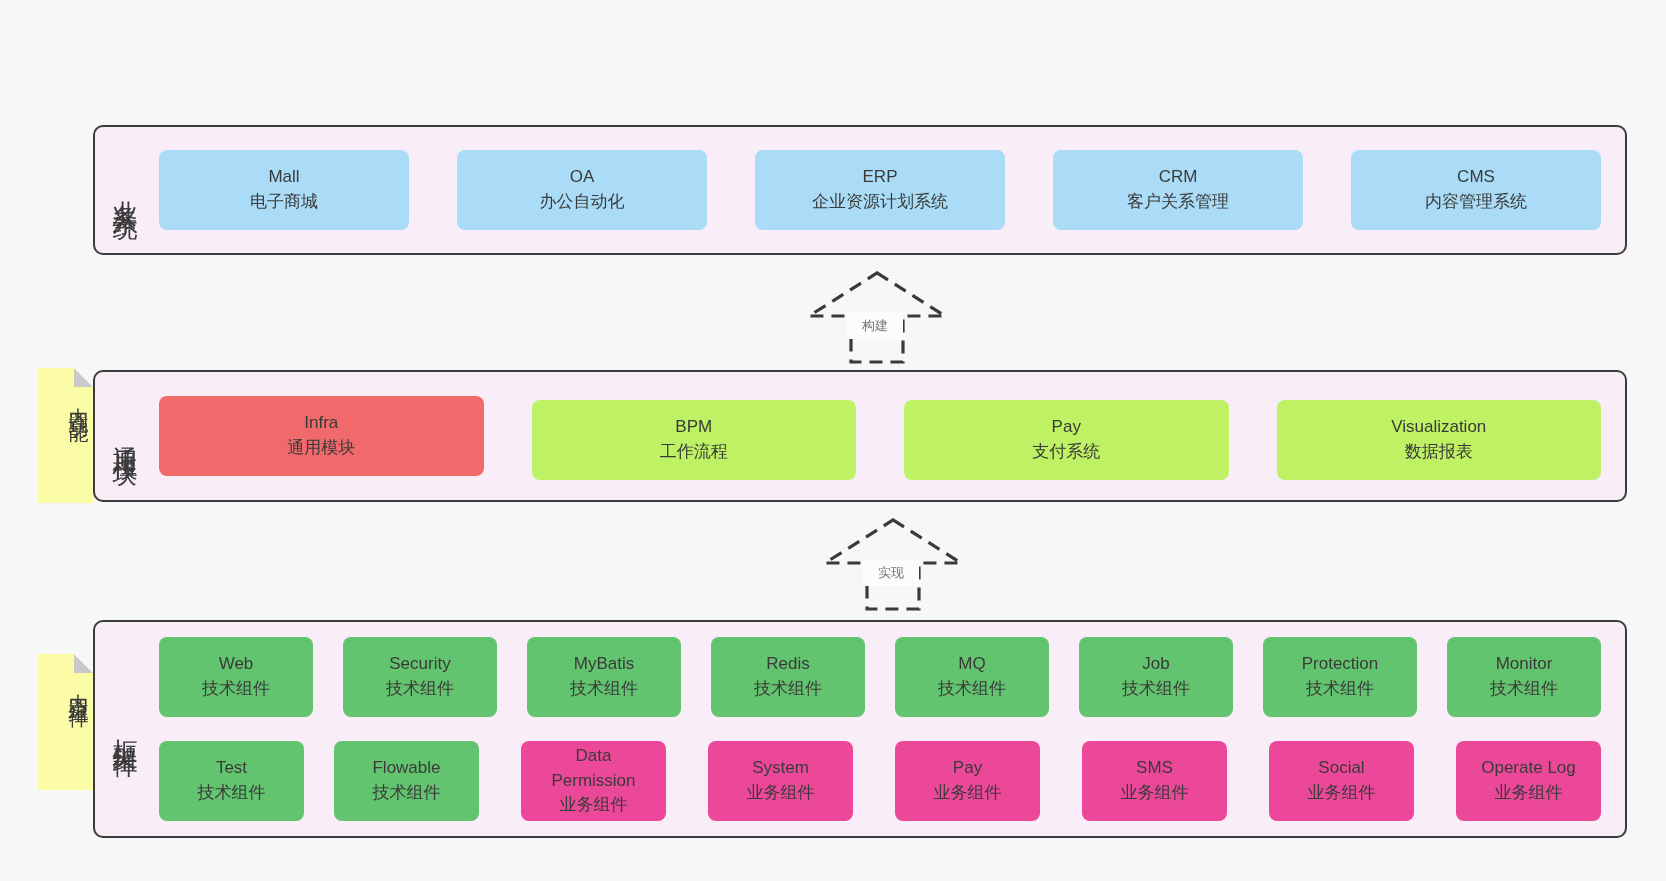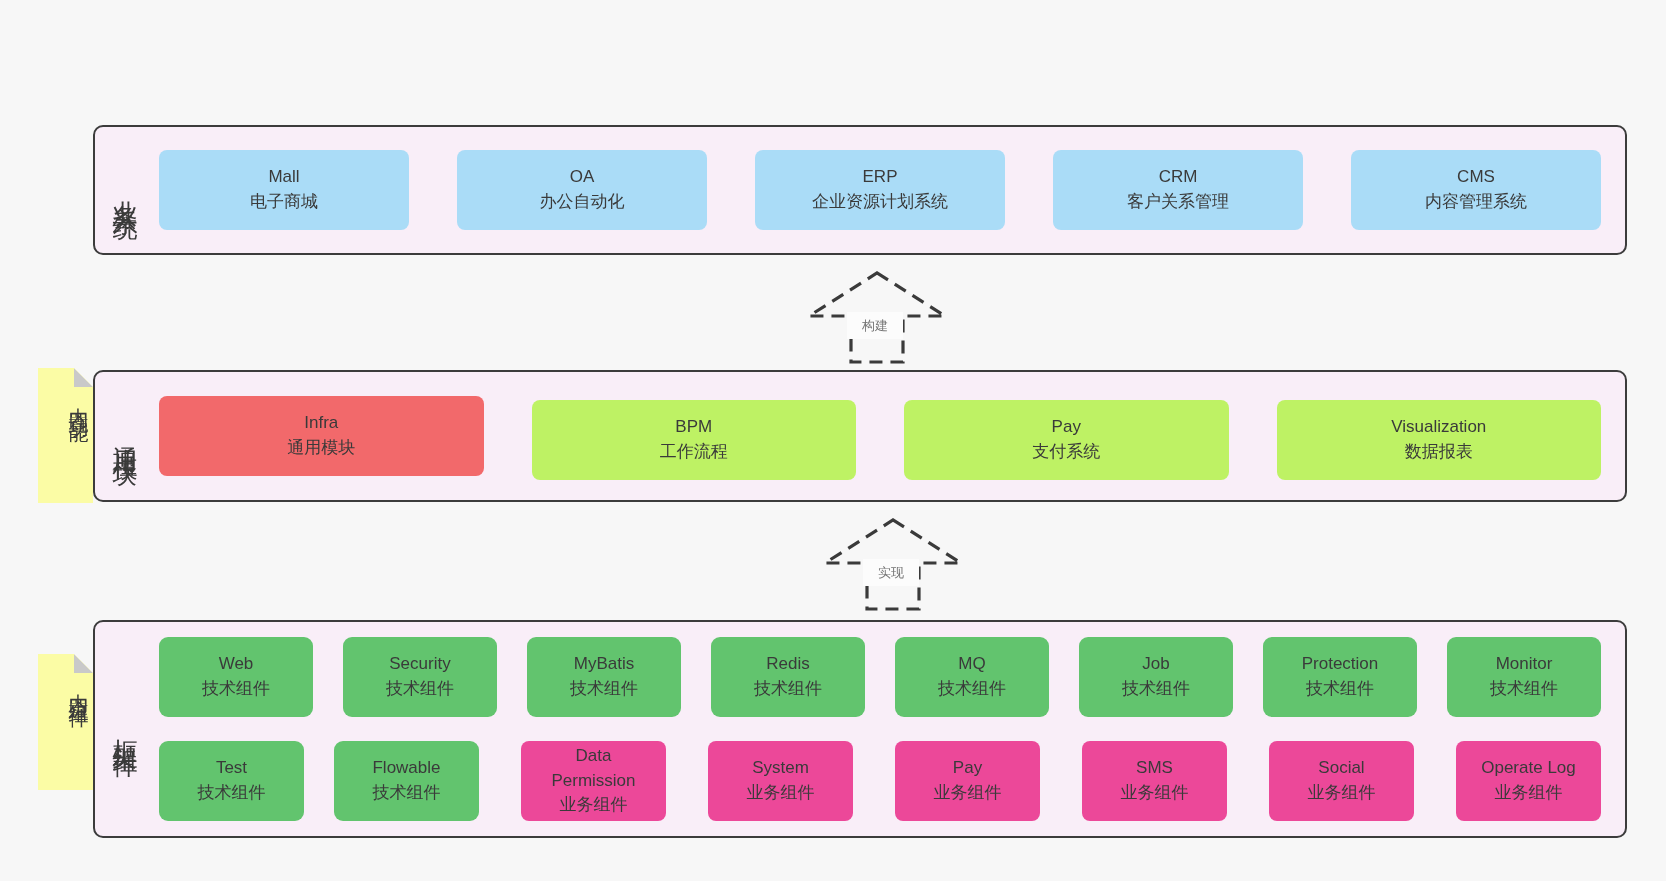--- a/index.html
+++ b/index.html
@@ -66,21 +66,21 @@
     text-align:center;
     color:#3a3a3a;
     font-size:17px;
     line-height:1.45;
     padding:0 14px;
     box-sizing:border-box;
   }
   .blue {background:#aadcf7;}
   .red  {background:#f2696b;}
   .pink {background:#bef264;margin-top:8px;}
-  .green{background:#62c46e;border-radius:9px;}
+  .green{background:#62c46e;}
   .lgreen{background:#ec4899;margin-left:12px;}
 
   
   .note{
     position:absolute;
     left:38px;width:55px;
     background:#fbfca5;
     z-index:1;
     clip-path:polygon(0 0,calc(100% - 19px) 0,100% 19px,100% 100%,0 100%);
   }

